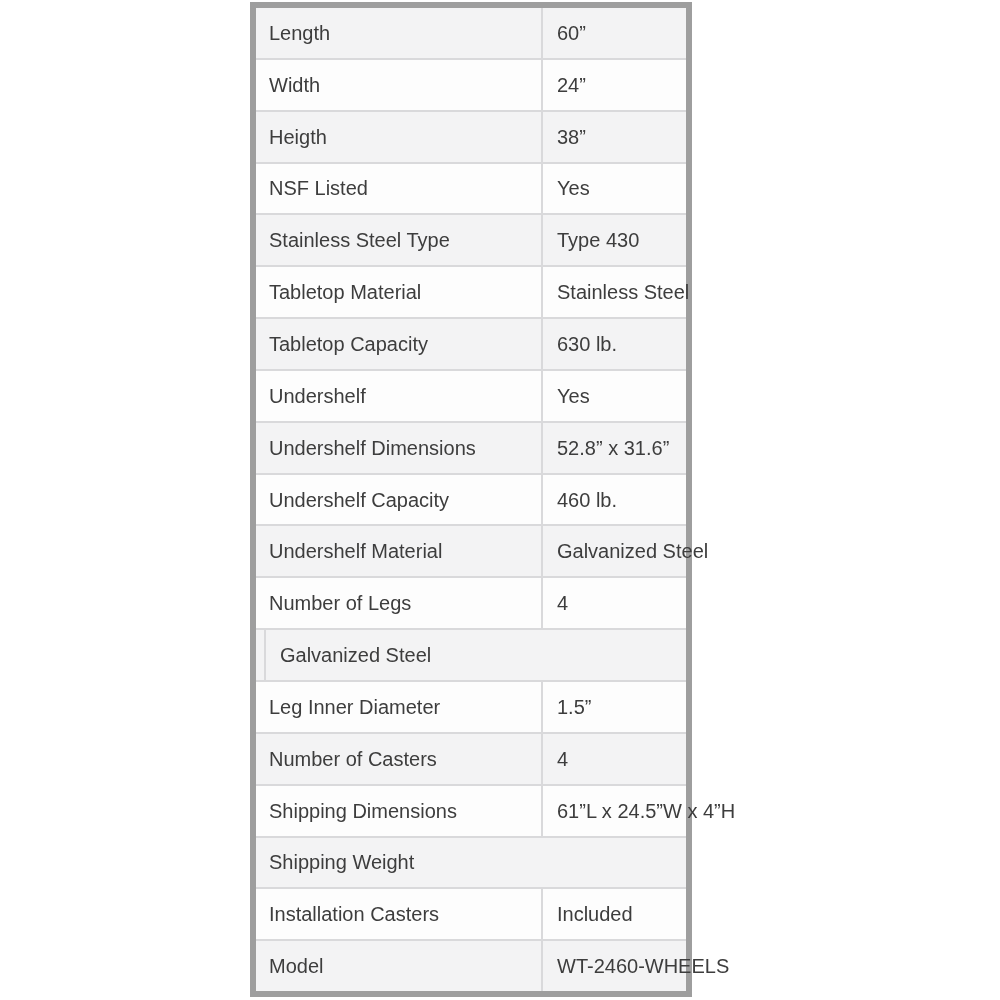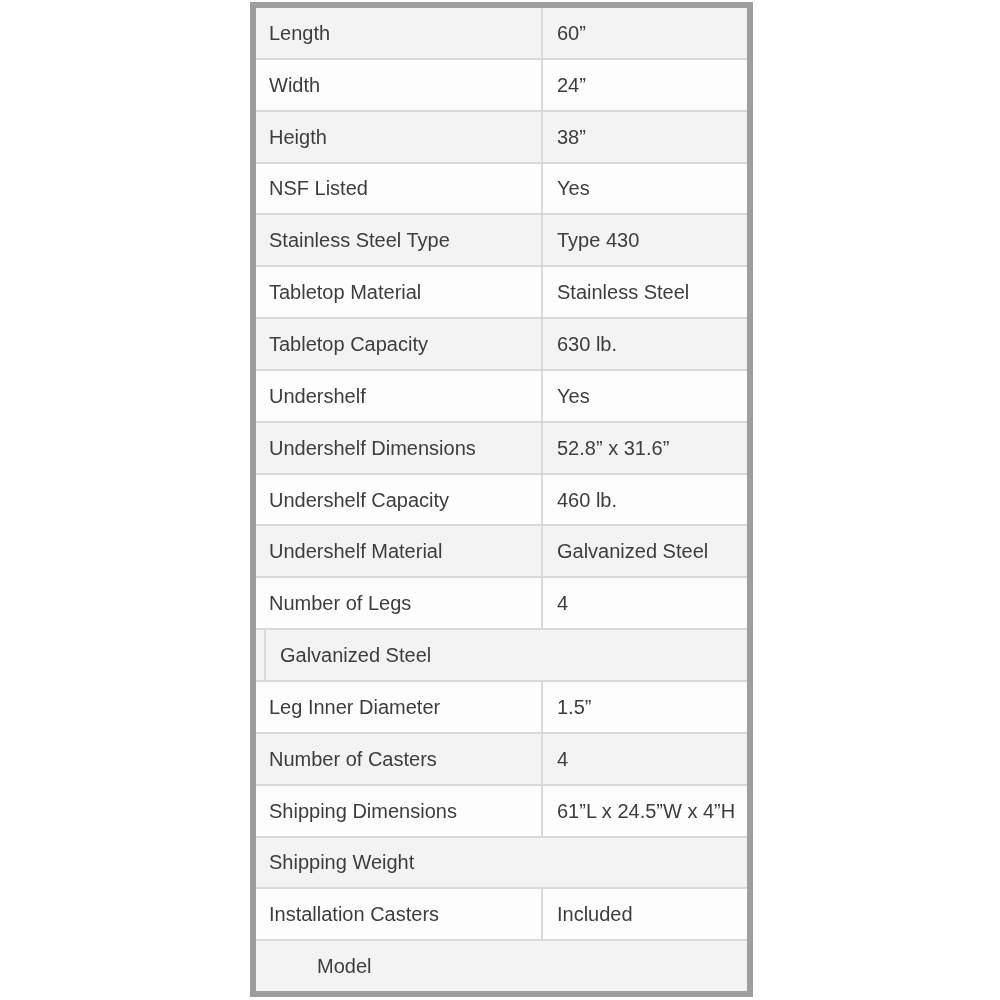--- a/index.html
+++ b/index.html
@@ -16,34 +16,34 @@
     height: 1000px;
     background: var(--page-bg);
     font-family: "Liberation Sans", "DejaVu Sans", sans-serif;
     position: relative;
     overflow: hidden;
   }
   .spec-table {
     position: absolute;
     left: 250px;
     top: 2px;
-    width: 503px;
+    width: 442px;
     height: 995px;
     border: 6px solid var(--border);
     background: var(--row-even-bg);
     display: flex;
     flex-direction: column;
   }
   .row {
     flex: 1;
     display: flex;
     align-items: stretch;
     border-bottom: 2px solid var(--divider);
   }
-  .row:last-child { border-bottom: none; padding-left: 48px; }
+  .row:last-child { border-bottom: none; }
   .row:nth-child(odd)  { background: var(--row-odd-bg); }
   .row:nth-child(even) { background: var(--row-even-bg); }
   .cell {
     display: flex;
     align-items: center;
     color: var(--text);
     font-size: 20px;
     line-height: 1.2;
     white-space: nowrap;
   }
@@ -146,14 +146,15 @@
     <div class="cell label">Shipping Weight</div>
   </div>
 
   <div class="row">
     <div class="cell label">Installation Casters</div>
     <div class="cell value">Included</div>
   </div>
 
   <div class="row">
     <div class="cell label">Model</div>
+    <div class="cell value">WT-2460-WHEELS</div>
   </div>
 </div>
 
 </body></html>

